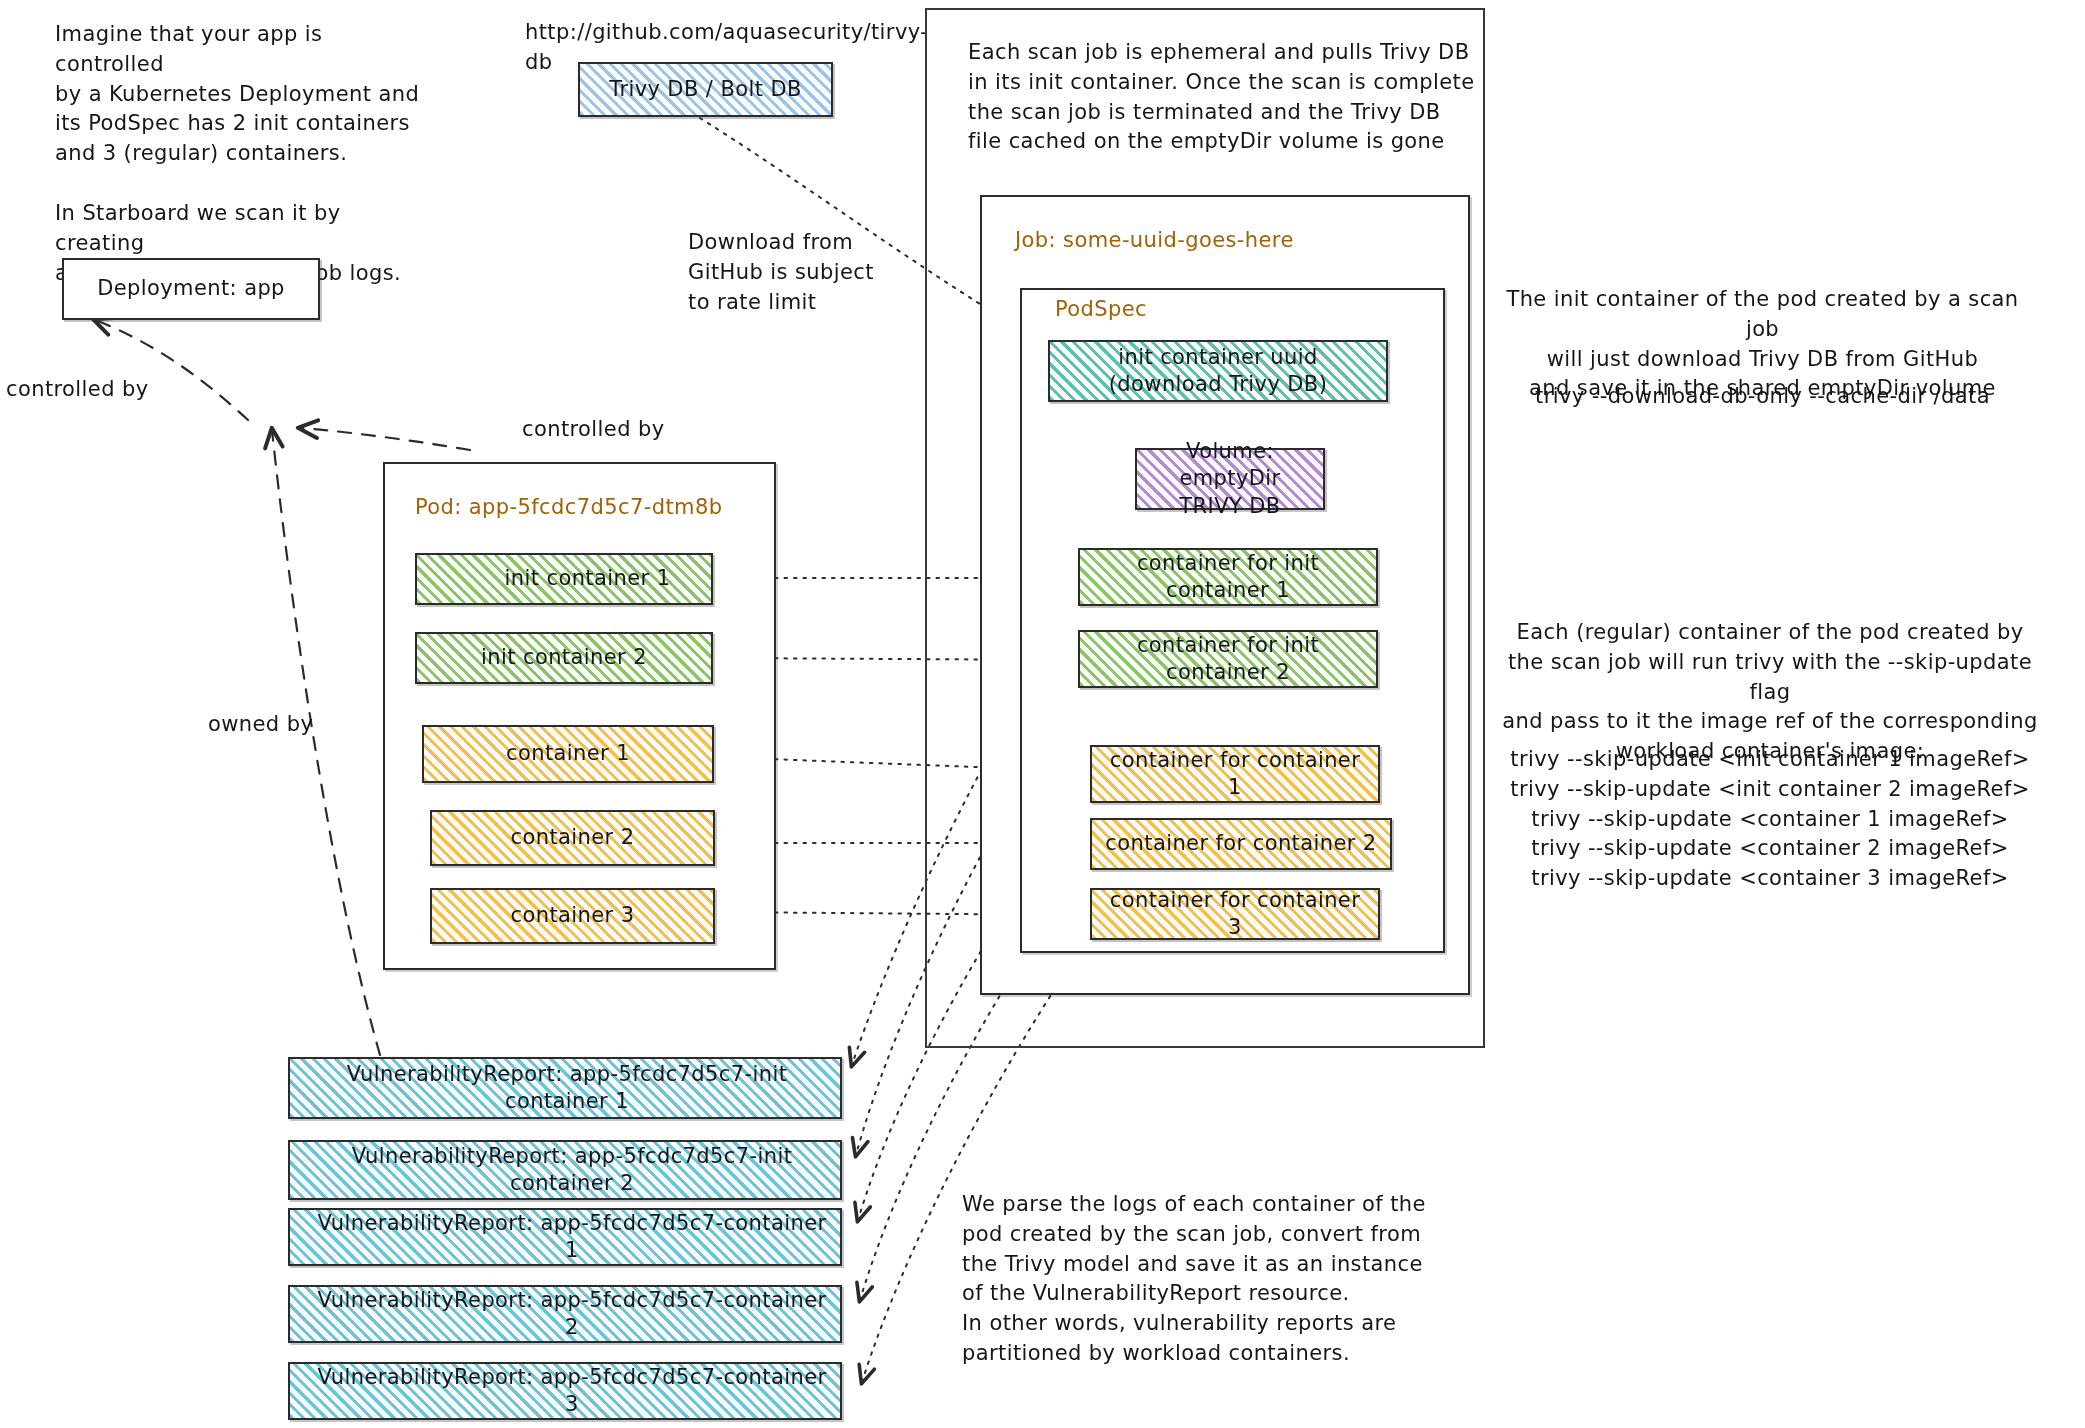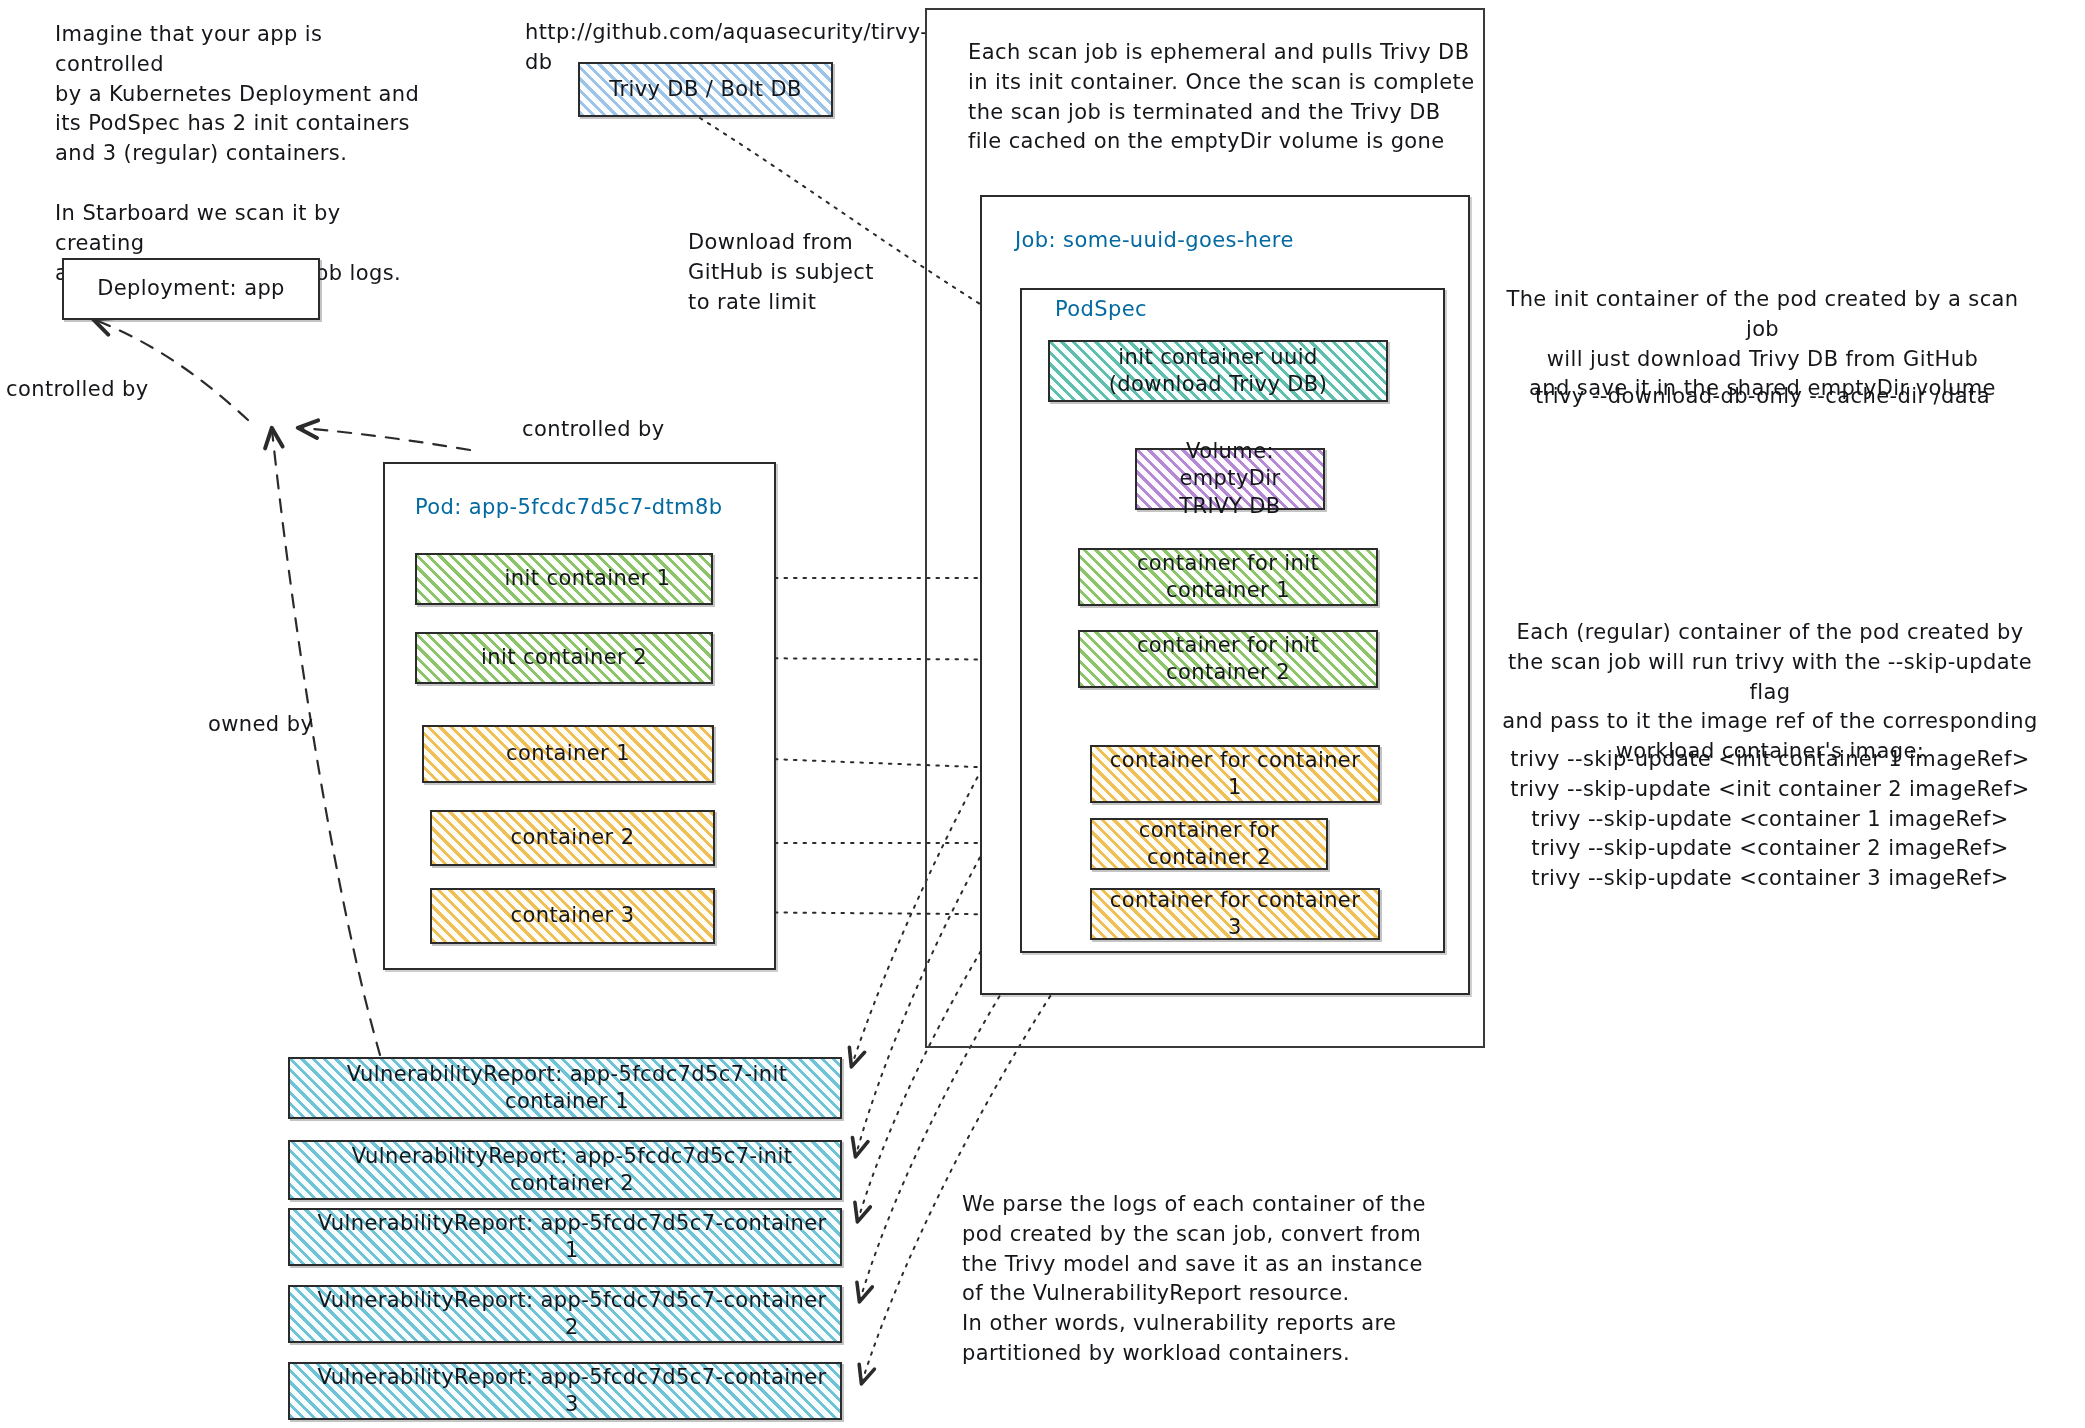--- a/index.html
+++ b/index.html
@@ -56,21 +56,21 @@
   
   .frame {
     position: absolute;
     box-sizing: border-box;
     border: 2px solid #2b2b2b;
     background: #ffffff;
     box-shadow: 2px 2px 0 rgba(60,60,60,.25);
   }
   .frame-title {
     position: absolute;
-    color: #0369a1;
+    color: #a16207;
     font-size: 21px;
     letter-spacing: .4px;
   }
   .plain-frame {
     position: absolute;
     box-sizing: border-box;
     border: 2px solid #3a3a3a;
     background: transparent;
   }
   svg.edges {
@@ -190,21 +190,21 @@
   <div class="box hatch-green" style="left:1078px; top:548px; width:300px; height:58px;">
     <span class="lbl">container for init container 1</span>
   </div>
   <div class="box hatch-green" style="left:1078px; top:630px; width:300px; height:58px;">
     <span class="lbl">container for init container 2</span>
   </div>
 
   <div class="box hatch-yellow" style="left:1090px; top:745px; width:290px; height:58px;justify-content:flex-end;">
     <span class="lbl">container for container 1</span>
   </div>
-  <div class="box hatch-yellow" style="left:1090px; top:818px; width:238px; height:52px;">
+  <div class="box hatch-yellow" style="left:1090px; top:818px; width:302px; height:52px;">
     <span class="lbl">container for container 2</span>
   </div>
   <div class="box hatch-yellow" style="left:1090px; top:888px; width:290px; height:52px;">
     <span class="lbl">container for container 3</span>
   </div>
 
   <div class="note center" style="left:1490px; top:382px; width:545px;">trivy --download-db-only --cache-dir /data</div>
   <div class="note center" style="left:1490px; top:285px; width:545px;">The init container of the pod created by a scan job
 will just download Trivy DB from GitHub
 and save it in the shared emptyDir volume</div>

